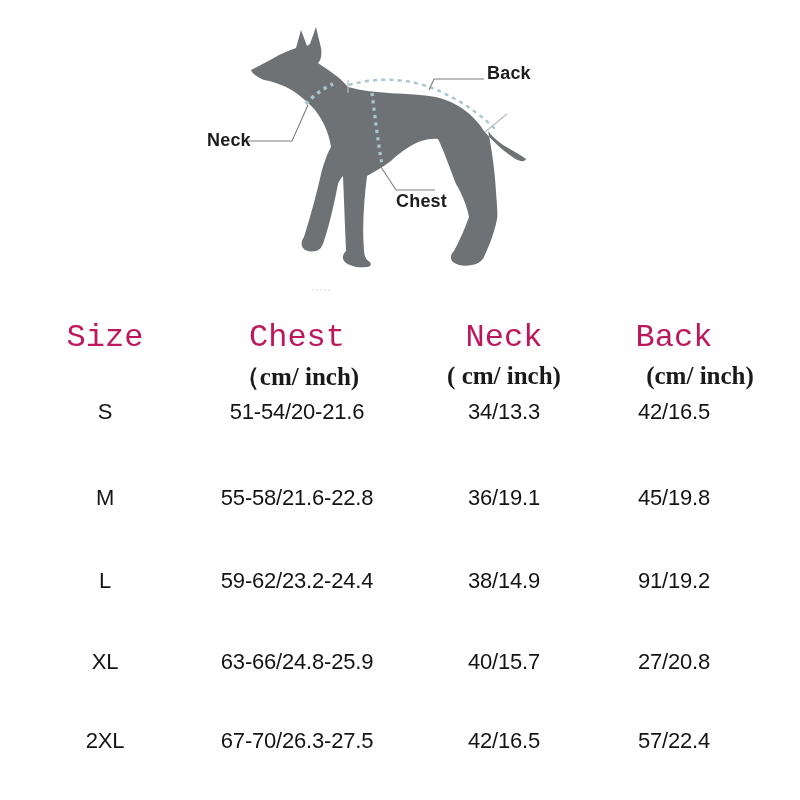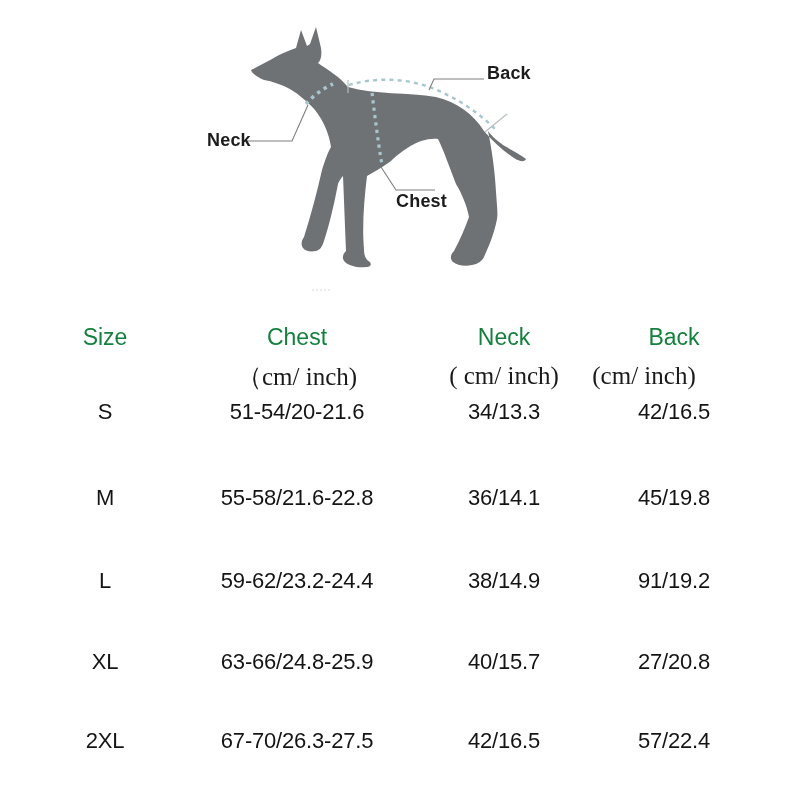--- a/index.html
+++ b/index.html
@@ -28,23 +28,23 @@
   .trow{position:absolute;left:0;width:800px;height:0;}
   .trow.hdr-row{top:337px;}
   .trow.sub-row{top:376px;}
   .trow.r0{top:412px;}
   .trow.r1{top:498px;}
   .trow.r2{top:581px;}
   .trow.r3{top:662px;}
   .trow.r4{top:741px;}
   .cell{position:absolute;top:0;transform:translate(-50%,-50%);white-space:nowrap;}
   .c1{left:105px;} .c2{left:297px;} .c3{left:504px;} .c4{left:674px;}
-  .hdr{font-family:Liberation Sans, sans-serif;font-size:23px;color:#15803d;}
-  .sub{font-family:"Liberation Serif",serif;font-size:25px;color:#1a1a1a;}
-  .sub.c4{left:644px;}
+  .hdr{font-family:Liberation Mono, monospace;font-size:32px;color:#be185d;}
+  .sub{font-family:"Liberation Serif",serif;font-size:25px;color:#1a1a1a;font-weight:bold;}
+  .sub.c4{left:700px;}
   .data{font-family:"Liberation Sans",sans-serif;font-size:22px;color:#141414;letter-spacing:-0.2px;}
 </style>
 </head>
 <body>
 
 <div class="canvas">
 
   <div>
     <svg class="diagram-svg" viewBox="198 18 345 278">
       <path class="dog-body" d="
@@ -115,21 +115,21 @@
     </div>
     <div class="trow r0">
       <div class="cell data c1">S</div>
       <div class="cell data c2">51-54/20-21.6</div>
       <div class="cell data c3">34/13.3</div>
       <div class="cell data c4">42/16.5</div>
     </div>
     <div class="trow r1">
       <div class="cell data c1">M</div>
       <div class="cell data c2">55-58/21.6-22.8</div>
-      <div class="cell data c3">36/14.1</div>
+      <div class="cell data c3">36/19.1</div>
       <div class="cell data c4">45/19.8</div>
     </div>
     <div class="trow r2">
       <div class="cell data c1">L</div>
       <div class="cell data c2">59-62/23.2-24.4</div>
       <div class="cell data c3">38/14.9</div>
       <div class="cell data c4">91/19.2</div>
     </div>
     <div class="trow r3">
       <div class="cell data c1">XL</div>

